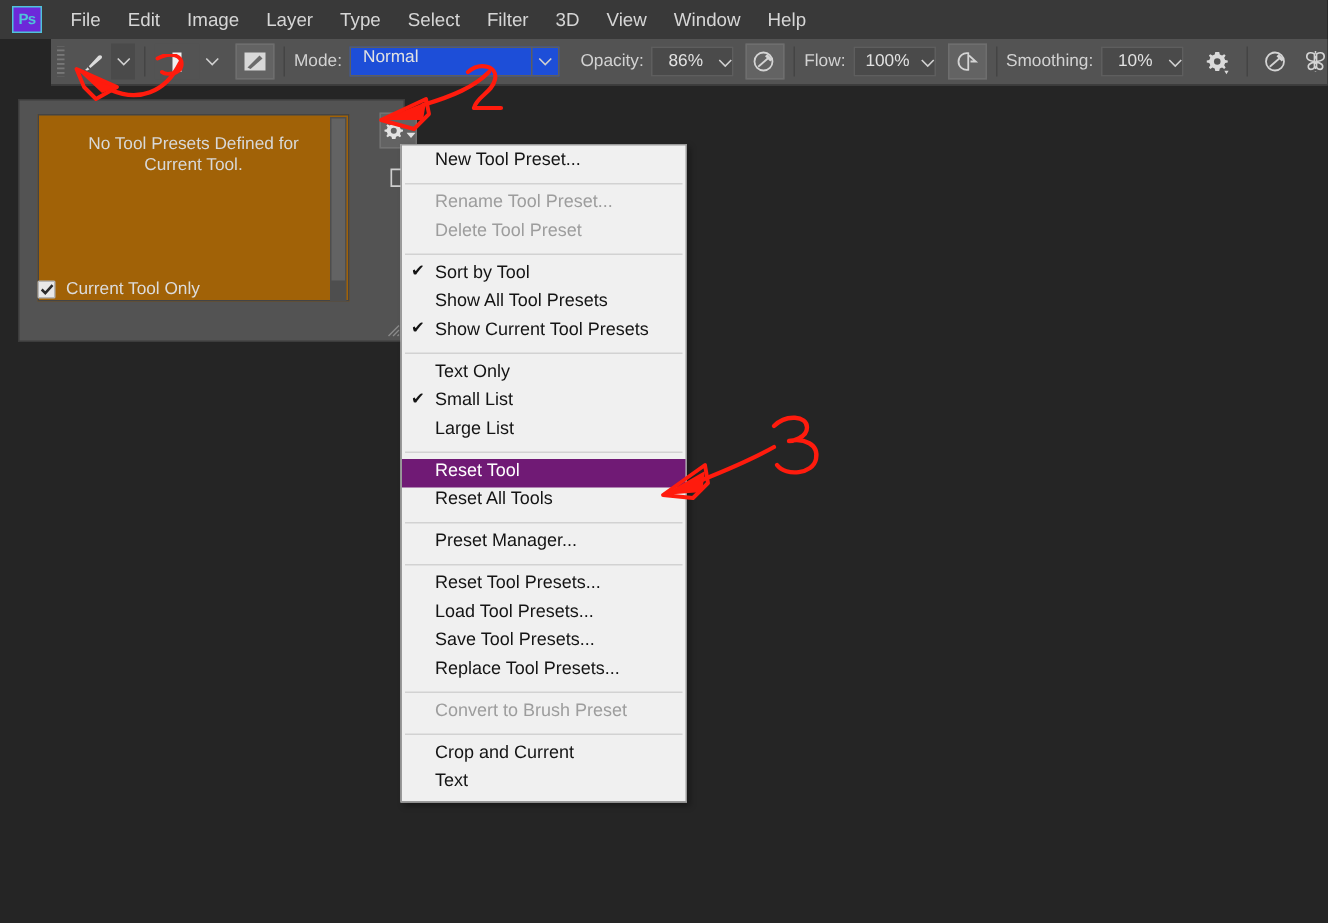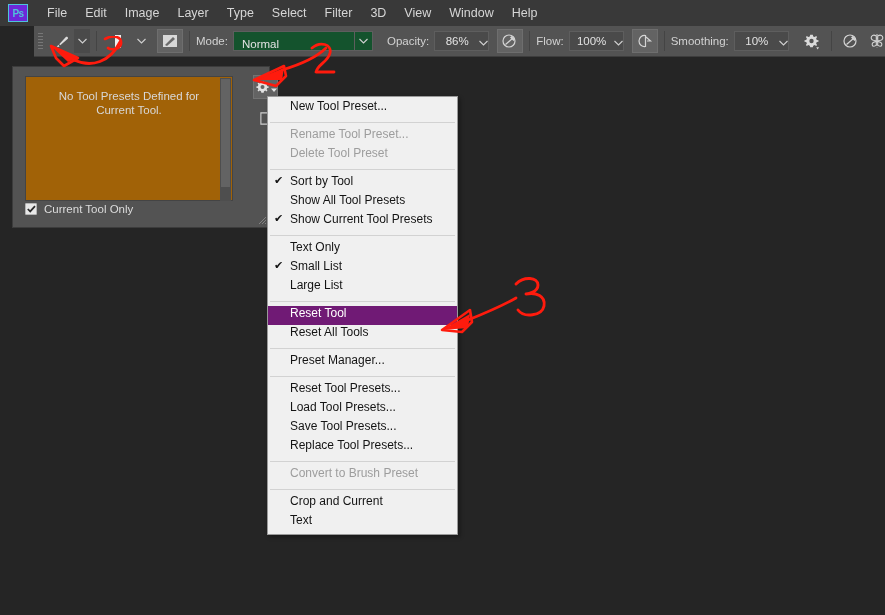--- a/index.html
+++ b/index.html
@@ -59,22 +59,22 @@
     width:30px;height:24px;background:#535353;
     display:flex;align-items:center;justify-content:center;
   }
   .preset-swatch .mark{width:6px;height:13px;background:#efefef;}
   .sq-btn{
     width:26px;height:24px;background:#636363;border:1px solid #6e6e6e;
     display:flex;align-items:center;justify-content:center;box-sizing:border-box;
   }
   .sq-btn.plain{background:transparent;border:none;}
   .combo{
-    height:20px;background:#14532d;border:1px solid #5e5e5e;
-    display:flex;align-items:flex-end;box-sizing:border-box;
+    height:20px;background:#1d4ed8;border:1px solid #5e5e5e;
+    display:flex;align-items:flex-start;box-sizing:border-box;
   }
   .combo .val{
     color:#e2e2e2;font-size:11.5px;padding:0 8px;white-space:nowrap;
   }
   .combo .arrow{
     width:17px;height:18px;border-left:1px solid #5e5e5e;
     display:flex;align-items:center;justify-content:center;
   }
   .numbox{
     height:20px;background:#4a4a4a;border:1px solid #5e5e5e;
@@ -104,21 +104,21 @@
   #gear-btn{
     position:absolute;left:240px;top:8px;width:25px;height:24px;
     background:#636363;border:1px solid #727272;box-sizing:border-box;
     display:flex;align-items:center;justify-content:center;
   }
   #newpreset-btn{
     position:absolute;left:242px;top:40px;width:22px;height:22px;
     display:flex;align-items:center;justify-content:center;
   }
   #current-tool-row{
-    position:absolute;left:12px;top:136px;display:flex;align-items:center;
+    position:absolute;left:12px;top:120px;display:flex;align-items:center;
   }
   .chk{
     width:12px;height:12px;background:#e8e8e8;border:1px solid #b6b6b6;
     box-sizing:border-box;display:flex;align-items:center;justify-content:center;
     margin-right:7px;border-radius:1px;
   }
   #current-tool-label{color:#dcdcdc;font-size:11.5px;}
   #panel-grip{
     position:absolute;right:2px;bottom:2px;width:9px;height:9px;
   }

